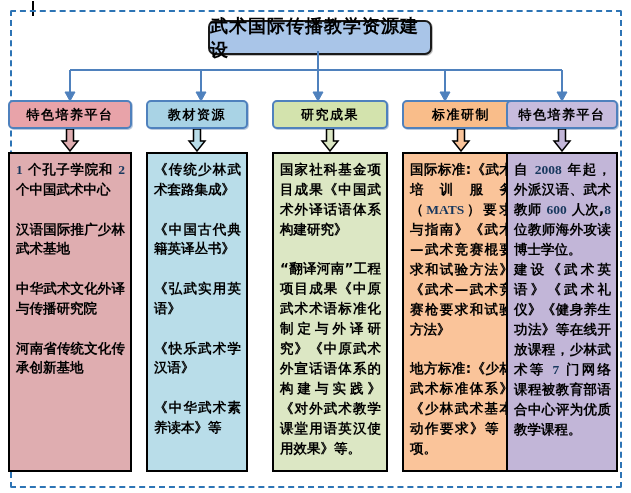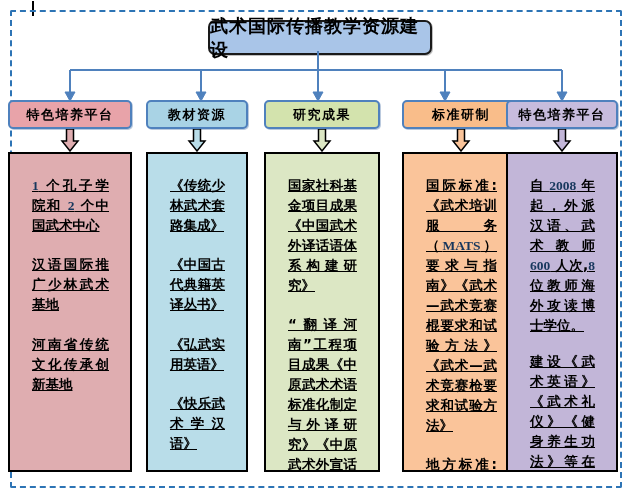--- a/index.html
+++ b/index.html
@@ -27,21 +27,21 @@
     font-size:13px;font-weight:bold;letter-spacing:1.5px;box-shadow:1px 1px 0 rgba(120,150,190,.5);
   }
   .block-arrow{display:block;height:23px;width:22px;margin:0;}
   .content{
     box-sizing:border-box;width:100%;height:320px;overflow:hidden;
     background:var(--cnt,#eee);border:2px solid #000;
     padding:6px 5px 4px 6px;
     font-size:13.5px;font-weight:bold;line-height:1.48;
     text-align:justify;text-justify:inter-ideograph;
   }
-  .content p{margin:16px;text-decoration:underline;}
+  .content p{margin:0;}
   .content p + p{margin-top:1.45em;}
   .content.tight p + p{margin-top:0;}
   .latin{color:#17375d;font-family:"Liberation Serif","DejaVu Serif",serif;font-weight:bold;}
 </style>
 </head>
 <body>
 
 <div class="canvas" style="--root-fill: #a9c5e8; --frame-color: #2d74b5;">
 
   <div class="tick"></div>
@@ -69,39 +69,40 @@
   </svg>
 
   <div class="col" style="left: 8px; width: 124px; --hdr: #e8a3a9; --cnt: #dfadb0;">
     <div class="hdr">特色培养平台</div>
     <svg class="block-arrow" viewBox="0 0 22 23">
       <path d="M7.5 0 L14.5 0 L14.5 12 L19 12 L11 22 L3 12 L7.5 12 Z" fill="var(--cnt)" stroke="#000" stroke-width="1.5"></path>
     </svg>
     <div class="content">
         <p><span class="latin">1</span> 个孔子学院和 <span class="latin">2</span> 个中国武术中心</p>
         <p>汉语国际推广少林武术基地</p>
+        <p>中华武术文化外译与传播研究院</p>
         <p>河南省传统文化传承创新基地</p>
       </div>
   </div>
 
   <div class="col" style="left: 146px; width: 102px; --hdr: #a9d3e5; --cnt: #b9dde9;">
     <div class="hdr">教材资源</div>
     <svg class="block-arrow" viewBox="0 0 22 23">
       <path d="M7.5 0 L14.5 0 L14.5 12 L19 12 L11 22 L3 12 L7.5 12 Z" fill="var(--cnt)" stroke="#000" stroke-width="1.5"></path>
     </svg>
     <div class="content">
         <p>《传统少林武术套路集成》</p>
         <p>《中国古代典籍英译丛书》</p>
         <p>《弘武实用英语》</p>
         <p>《快乐武术学汉语》</p>
         <p>《中华武术素养读本》等</p>
       </div>
   </div>
 
-  <div class="col" style="left: 264px; width: 116px; --hdr: #d3e3ad; --cnt: #dce7c4;">
+  <div class="col" style="left: 272px; width: 116px; --hdr: #d3e3ad; --cnt: #dce7c4;">
     <div class="hdr">研究成果</div>
     <svg class="block-arrow" viewBox="0 0 22 23">
       <path d="M7.5 0 L14.5 0 L14.5 12 L19 12 L11 22 L3 12 L7.5 12 Z" fill="var(--cnt)" stroke="#000" stroke-width="1.5"></path>
     </svg>
     <div class="content">
         <p>国家社科基金项目成果《中国武术外译话语体系构建研究》</p>
         <p>“翻译河南”工程项目成果《中原武术术语标准化制定与外译研究》《中原武术外宣话语体系的构建与实践》《对外武术教学课堂用语英汉使用效果》等。</p>
       </div>
   </div>
 

